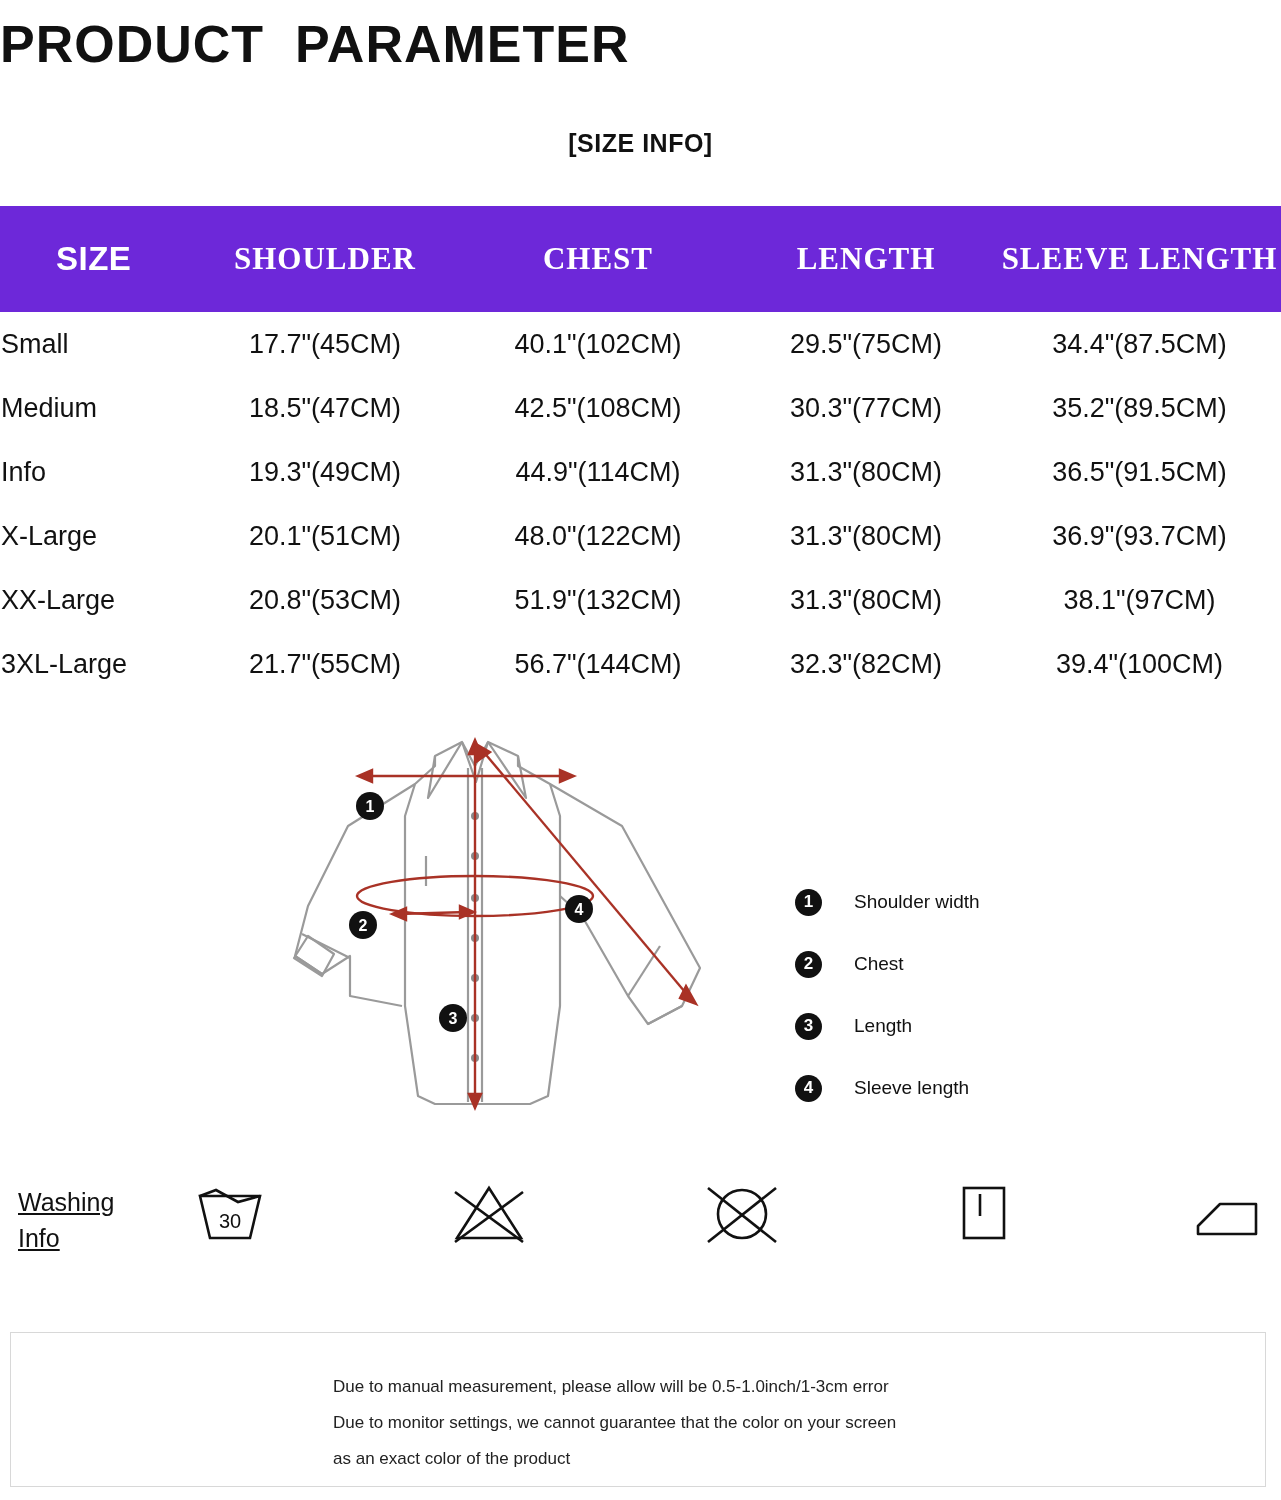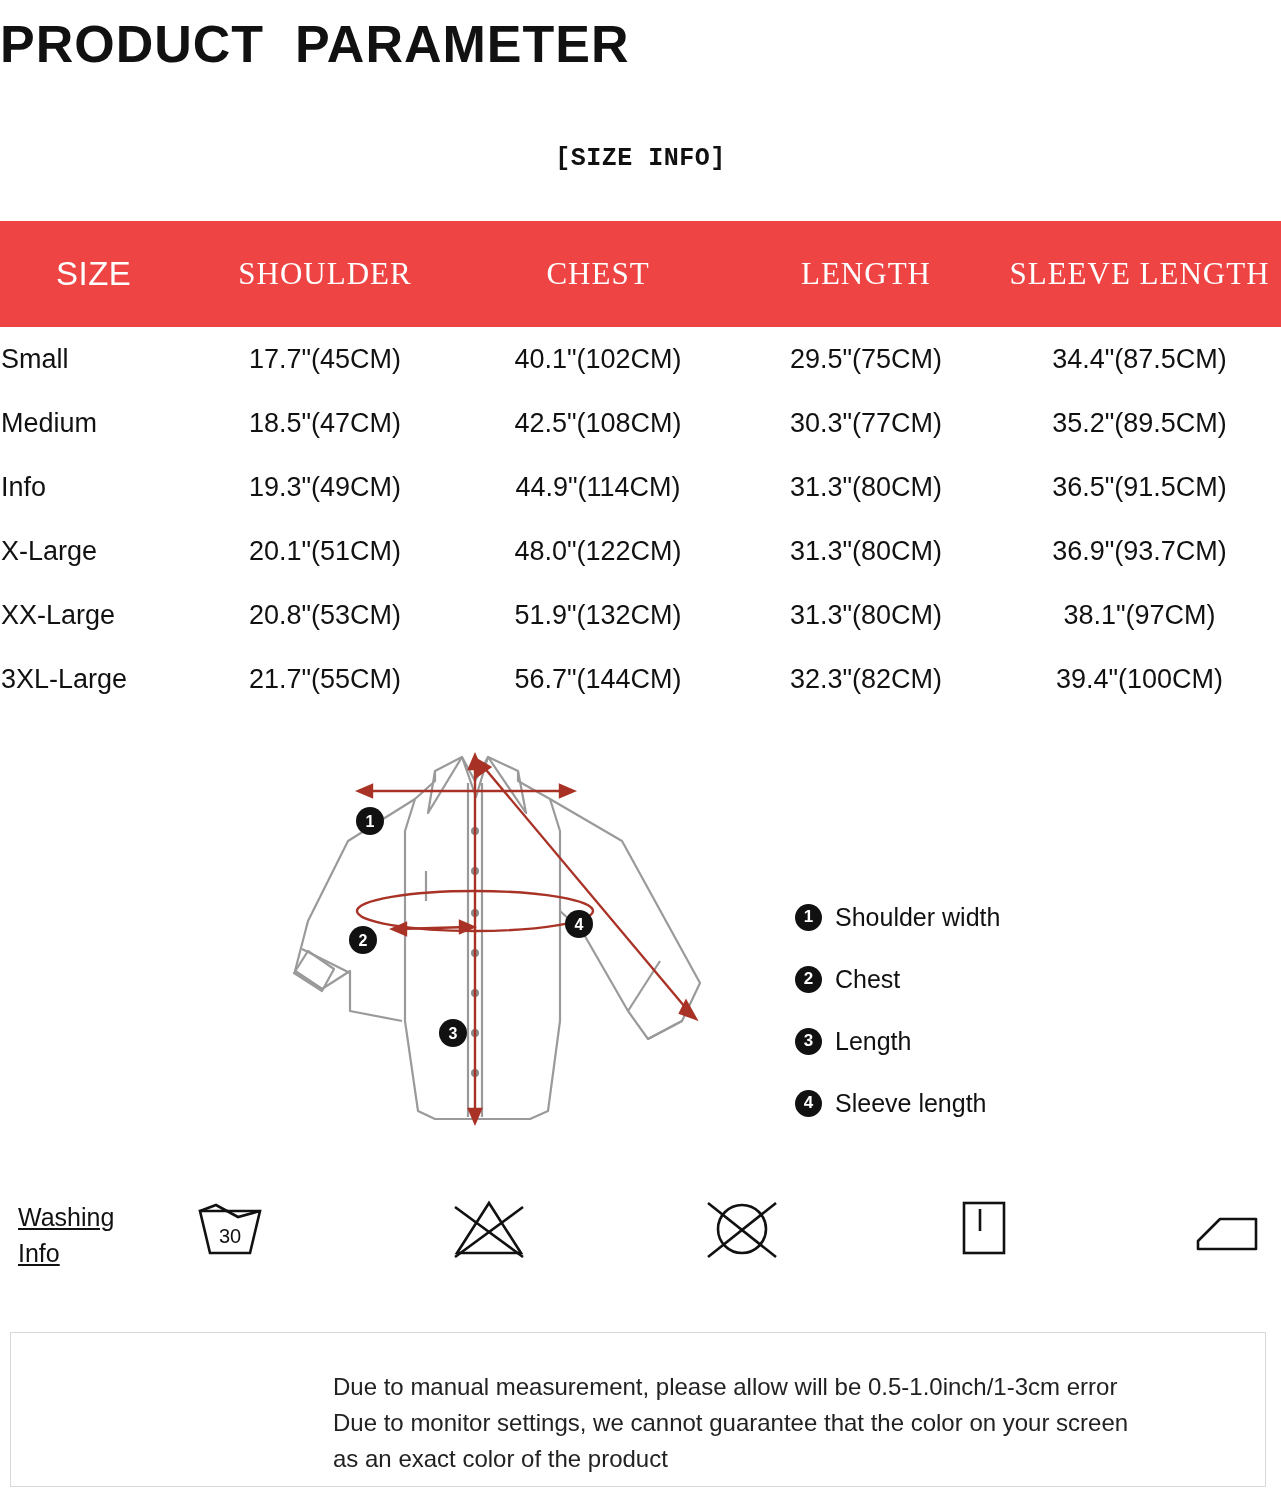--- a/index.html
+++ b/index.html
@@ -22,43 +22,43 @@
     font-family: "Liberation Sans", sans-serif;
     font-weight: bold;
     font-size: 52px;
     letter-spacing: 1px;
     margin: 6px 0 0 0;
     padding-top: 8px;
     white-space: pre;
   }
   .subtitle {
     text-align: center;
-    font-family: Liberation Mono, monospace;
+    font-family: Liberation Sans, sans-serif;
     font-weight: bold;
     font-size: 25px;
-    margin-top: 70px;
+    margin-top: 55px;
     letter-spacing: 0.5px;
   }
 
   
   .table-wrap {
     margin-top: 48px;
     width: 1281px;
   }
   table.size-table {
     width: 100%;
     border-collapse: collapse;
     table-layout: fixed;
   }
   table.size-table thead th {
-    background: #ef4444;
+    background: #6d28d9;
     color: #ffffff;
     height: 104px;
     font-family: "Liberation Serif", serif;
-    font-weight: normal;
+    font-weight: bold;
     font-size: 31px;
     letter-spacing: 1px;
     vertical-align: middle;
   }
   table.size-table thead th.col-size {
     font-family: "Liberation Sans", sans-serif;
     font-size: 33px;
     text-align: left;
     padding-left: 56px;
     letter-spacing: 0.5px;
@@ -111,22 +111,22 @@
     color: #ffffff;
     font-size: 17px;
     font-family: "Liberation Sans", sans-serif;
     display: flex;
     align-items: center;
     justify-content: center;
     font-weight: bold;
     flex: 0 0 auto;
   }
   .legend-label {
-    margin-left: 13px;
-    font-size: 25px;
+    margin-left: 32px;
+    font-size: 19px;
     font-family: "Liberation Sans", sans-serif;
     color: #111111;
   }
 
   
   .washing {
     position: relative;
     width: 1281px;
     height: 150px;
     margin-top: 8px;
@@ -153,21 +153,21 @@
     top: 1332px;
     width: 1256px;
     height: 155px;
     border: 1px solid #d8d8d8;
     box-sizing: border-box;
   }
   .notes-inner {
     padding: 36px 0 0 322px;
   }
   .note-line {
-    font-size: 24px;
+    font-size: 17px;
     line-height: 36px;
     font-family: "Liberation Sans", sans-serif;
     color: #222222;
   }
 </style>
 </head>
 <body>
 
 <div class="title">PRODUCT  PARAMETER</div>
 <div class="subtitle">[SIZE INFO]</div>

